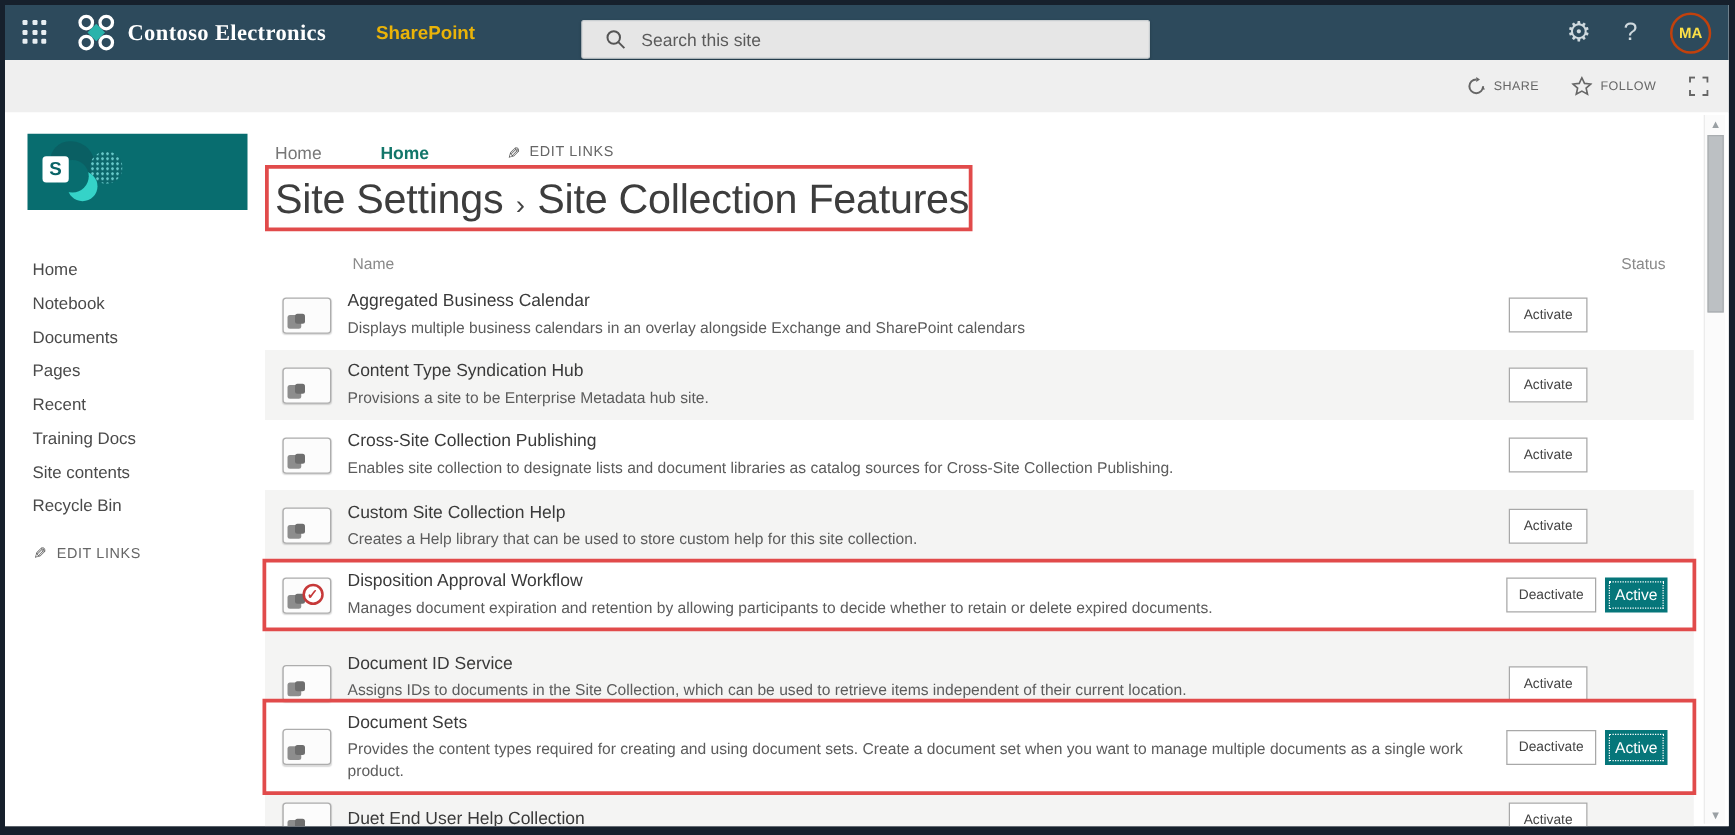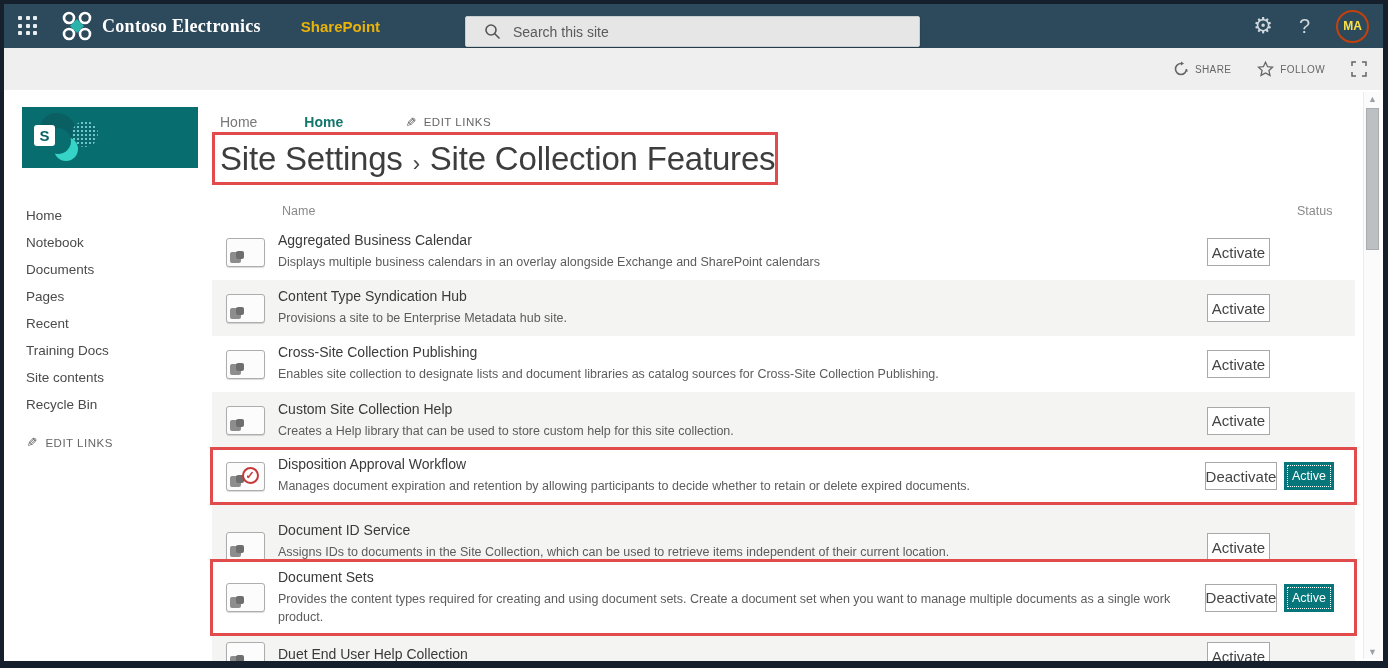--- a/index.html
+++ b/index.html
@@ -63,21 +63,21 @@
   .frow.hl { outline:3px solid #e14b4b; outline-offset:-1px; z-index:2; }
   .icon-cell { flex:0 0 66px; display:flex; justify-content:center; }
   .feat-icon { position:relative; width:39px; height:29px; background:#fcfcfc; border:1px solid #adadad; border-radius:3px; box-shadow:0 1px 1px rgba(0,0,0,.15); }
   .pz1 { position:absolute; left:3px; bottom:3px; width:11px; height:11px; background:#8d8d8d; border-radius:2px; }
   .pz2 { position:absolute; left:9px; bottom:7px; width:8px; height:8px; background:#6e6e6e; border-radius:2px; }
   .wf-badge { position:absolute; right:5px; top:4px; width:17px; height:17px; border:2.5px solid #c63838; border-radius:50%; background:#fff; display:flex; align-items:center; justify-content:center; color:#c63838; font-size:11px; font-weight:bold; }
   .text-cell { flex:1 1 auto; padding-right:20px; }
   .feat-name { font-size:14px; color:#3a3a3a; margin-bottom:5px; }
   .feat-desc { font-size:12.5px; color:#5c5c5c; line-height:1.45; }
   .btn-cell { flex:0 0 150px; display:flex; align-items:center; gap:7px; }
-  .btn { height:28px; background:#fff; border:1px solid #a8a8a8; font-size:15px; color:#444; display:flex; align-items:center; justify-content:center; cursor:pointer; font-family:"Liberation Sans", sans-serif; }
+  .btn { height:28px; background:#fff; border:1px solid #a8a8a8; font-size:11px; color:#444; display:flex; align-items:center; justify-content:center; cursor:pointer; font-family:"Liberation Sans", sans-serif; }
   .btn-activate { width:63px; margin-left:2px; }
   .btn-deactivate { width:72px; }
   .badge-active { height:28px; width:50px; background:#06767a; color:#fff; font-size:12.5px; display:flex; align-items:center; justify-content:center; outline:1px dotted #fff; outline-offset:-4px; cursor:default; }
 
   
   .scrollbar { position:absolute; top:2px; right:3px; bottom:2px; width:17px; background:#fbfbfb; border-left:1px solid #ececec; }
   .sb-up, .sb-down { position:absolute; left:0; width:17px; height:14px; color:#9aa0a4; font-size:9px; text-align:center; line-height:14px; cursor:pointer; }
   .sb-up { top:0; }
   .sb-down { bottom:0; }
   .sb-thumb { position:absolute; left:2px; top:16px; width:13px; height:142px; background:#bcc0c3; border:1px solid #a9adb0; cursor:grab; }

